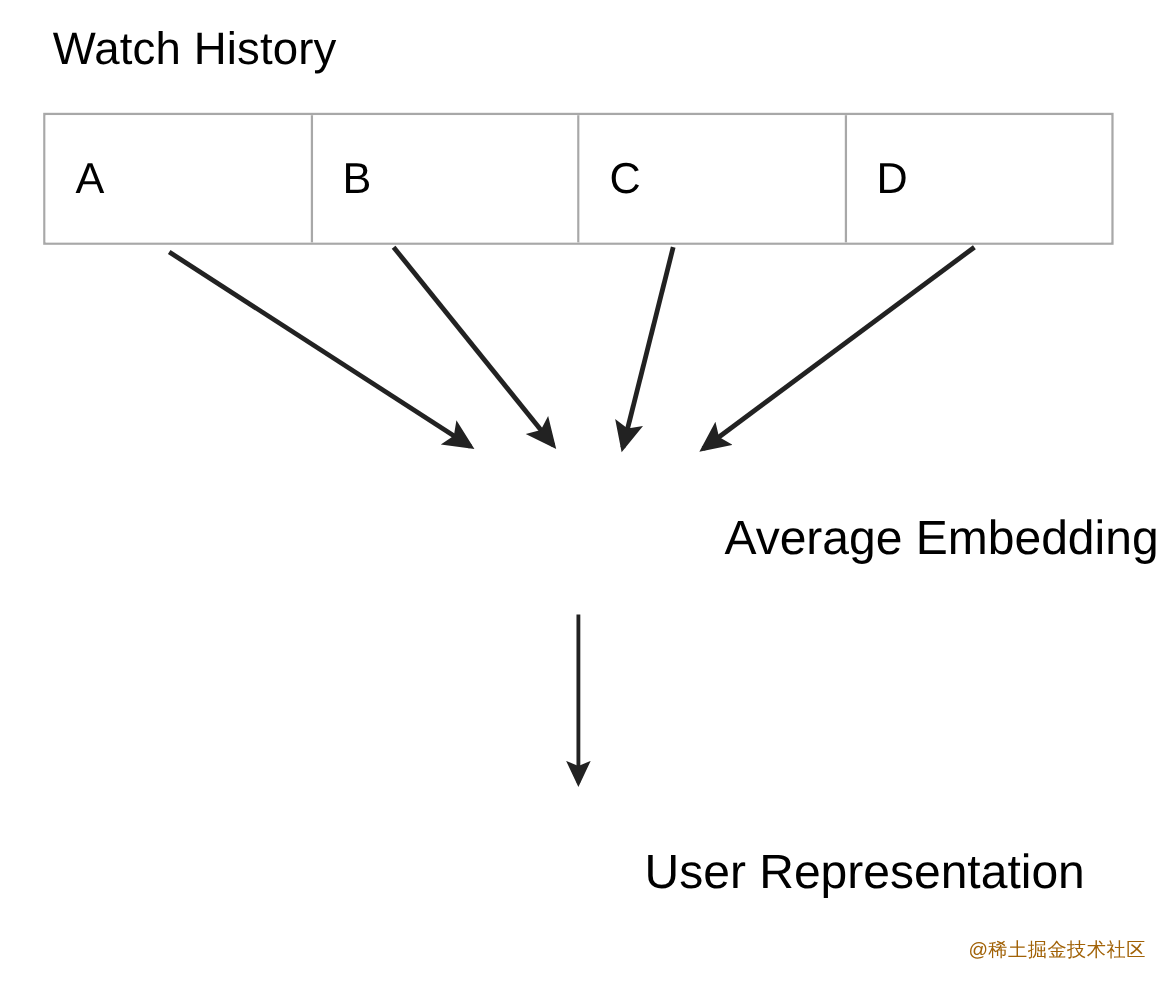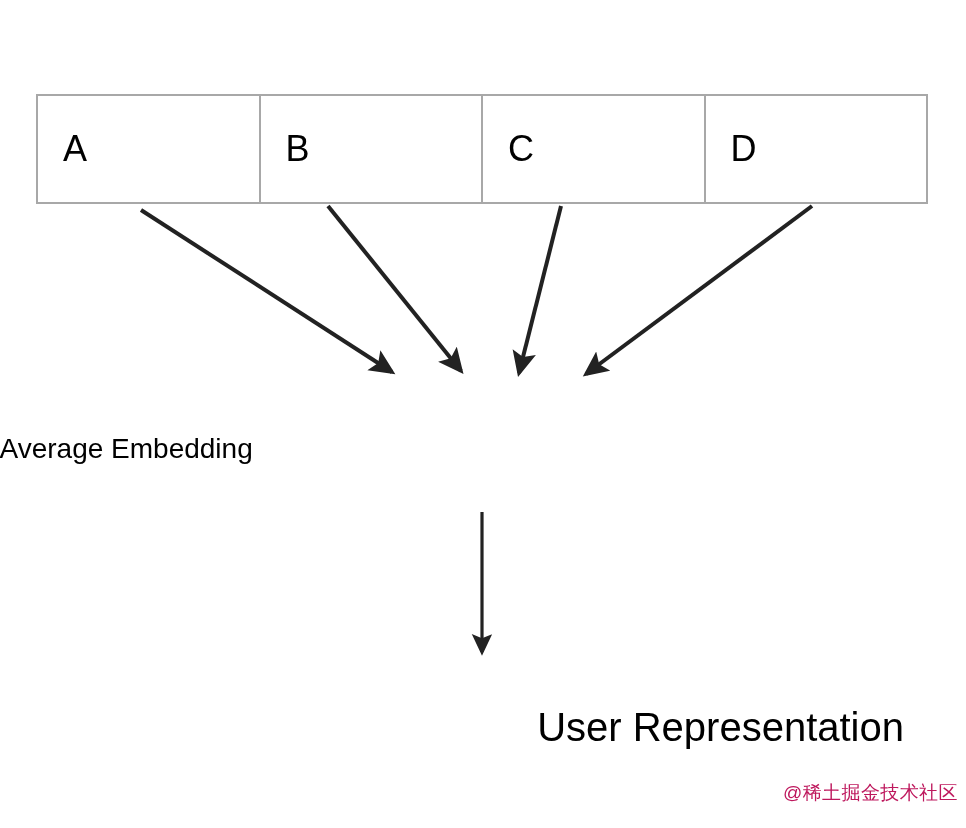--- a/index.html
+++ b/index.html
@@ -77,22 +77,22 @@
     height: 828px;
     pointer-events: none;
   }
 
   
   .mid-label {
     position: absolute;
     left: 0;
     top: 424px;
     width: 966px;
-    text-align: left;
-    font-size: 28px;
+    text-align: right;
+    font-size: 40px;
     line-height: 50px;
     color: #000000;
   }
   .mid-label .inner {
     display: inline-block;
     transform: translateX(-0.5px);
   }
 
   
   .bottom-label {
@@ -106,34 +106,35 @@
     color: #000000;
   }
   .bottom-label .inner {
     display: inline-block;
     transform: translateX(-62px);
   }
 
   
   .watermark {
     position: absolute;
-    left: 783px;
+    left: 807px;
     top: 783px;
-    font-size: 19px;
+    font-size: 16px;
     line-height: 20px;
-    color: #be185d;
+    color: #a16207;
     letter-spacing: 0.4px;
     white-space: nowrap;
   }
 </style>
 </head>
 <body>
 
 <div class="canvas">
 
+  <div class="title">Watch History</div>
 
   <div class="history-table">
     <div class="history-cell">
       <span class="cell-label">A</span>
     </div>
     <div class="history-cell">
       <span class="cell-label">B</span>
     </div>
     <div class="history-cell">
       <span class="cell-label">C</span>

